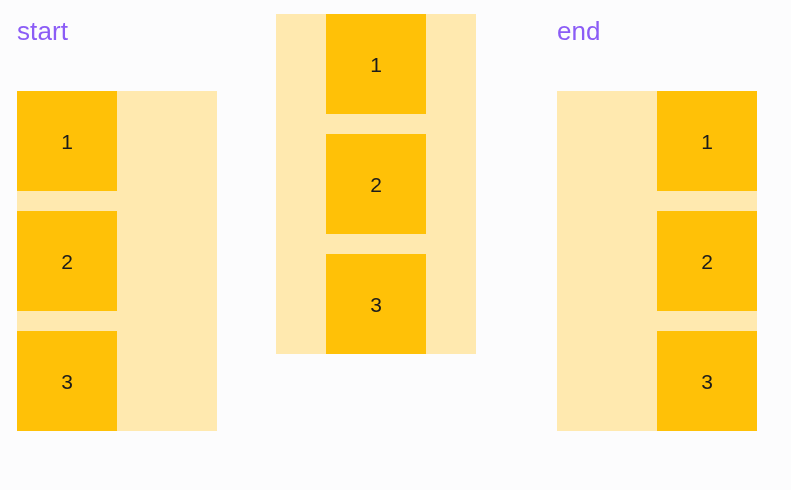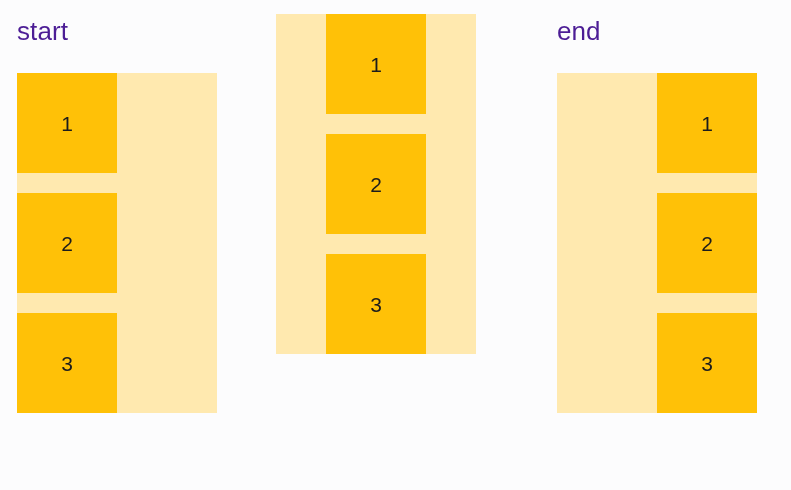--- a/index.html
+++ b/index.html
@@ -24,24 +24,24 @@
     top: 14px;
     width: 200px;
   }
   .demo-column.col-0 { left: 17px; }
   .demo-column.col-1 { left: 276px; }
   .demo-column.col-2 { left: 537px; padding-left: 20px; }
 
   .column-label {
     font-size: 26px;
     line-height: 34px;
-    color: #4c1d95;
+    color: #8b5cf6;
     font-weight: 400;
     letter-spacing: 0.1px;
-    margin: 0 0 25px 0;
+    margin: 0 0 43px 0;
     white-space: nowrap;
   }
 
   .flex-container {
     box-sizing: border-box;
     width: 200px;
     height: 340px;
     background: #ffe9af;
     display: flex;
     flex-direction: column;

